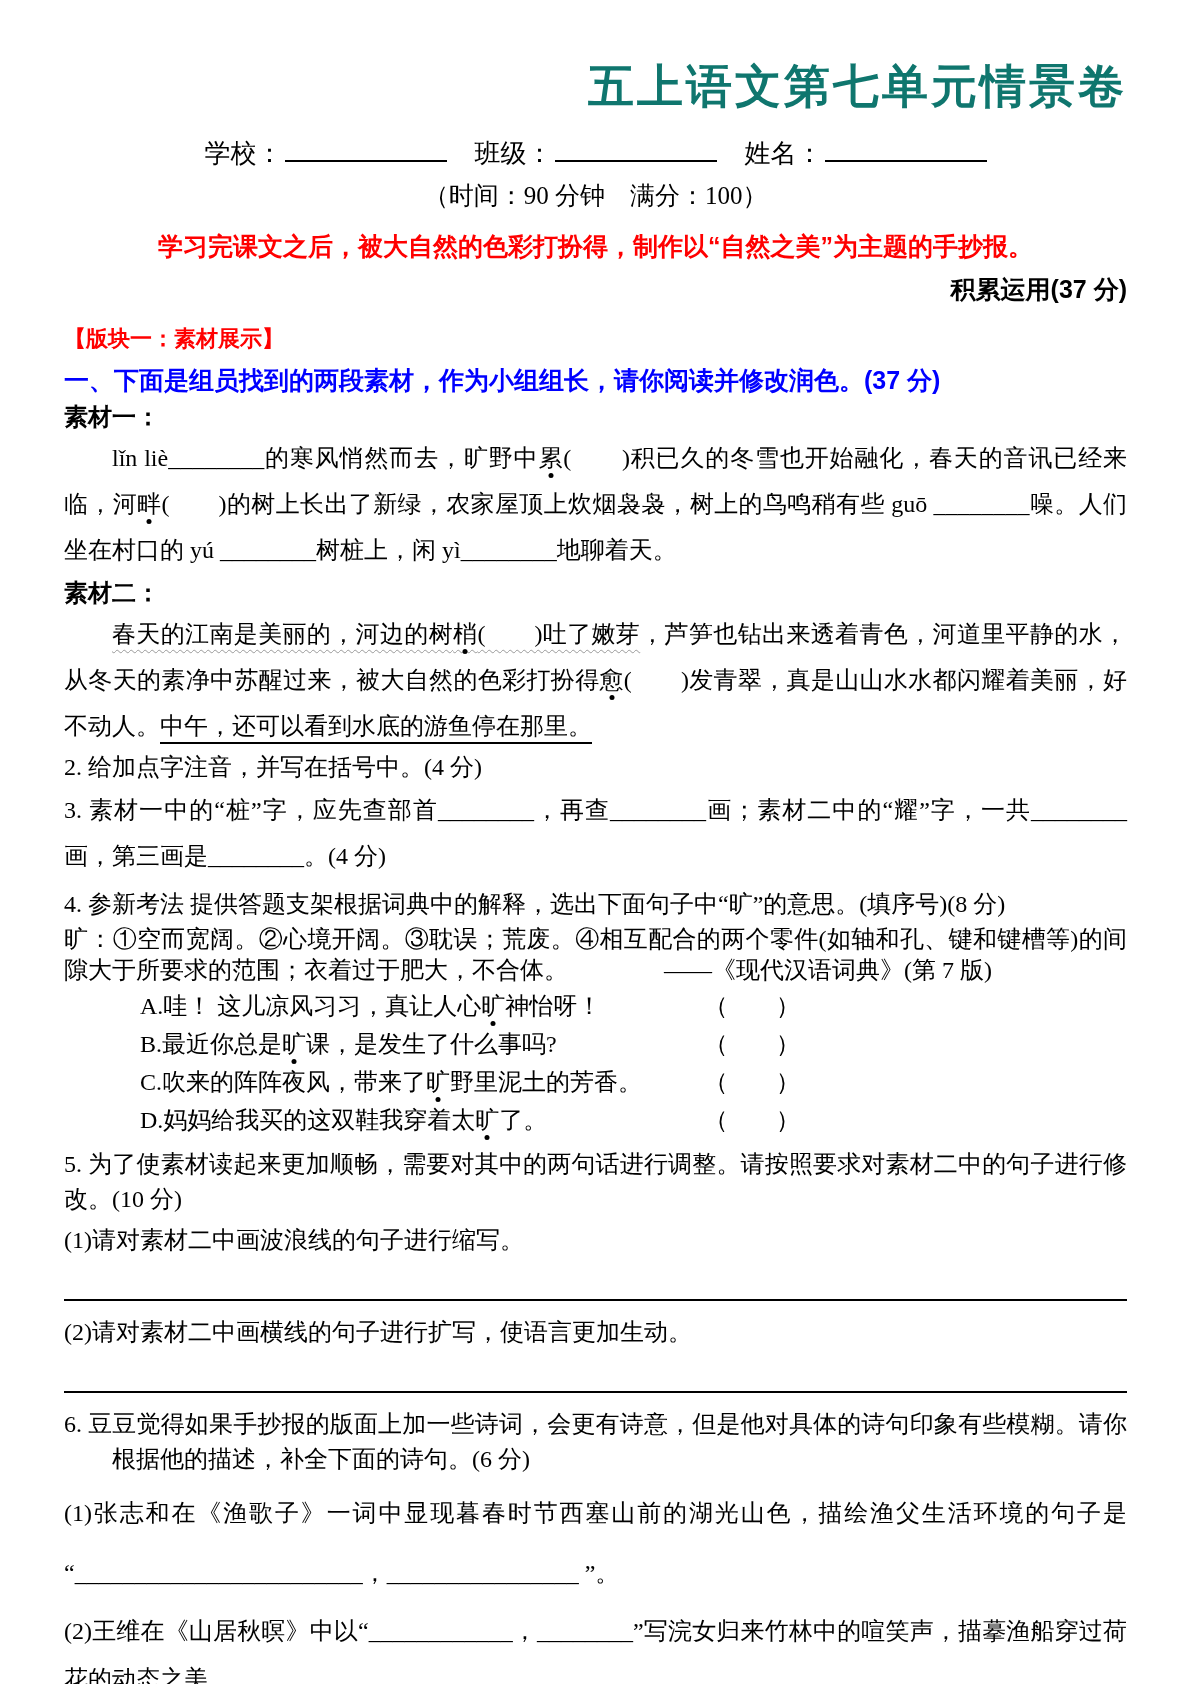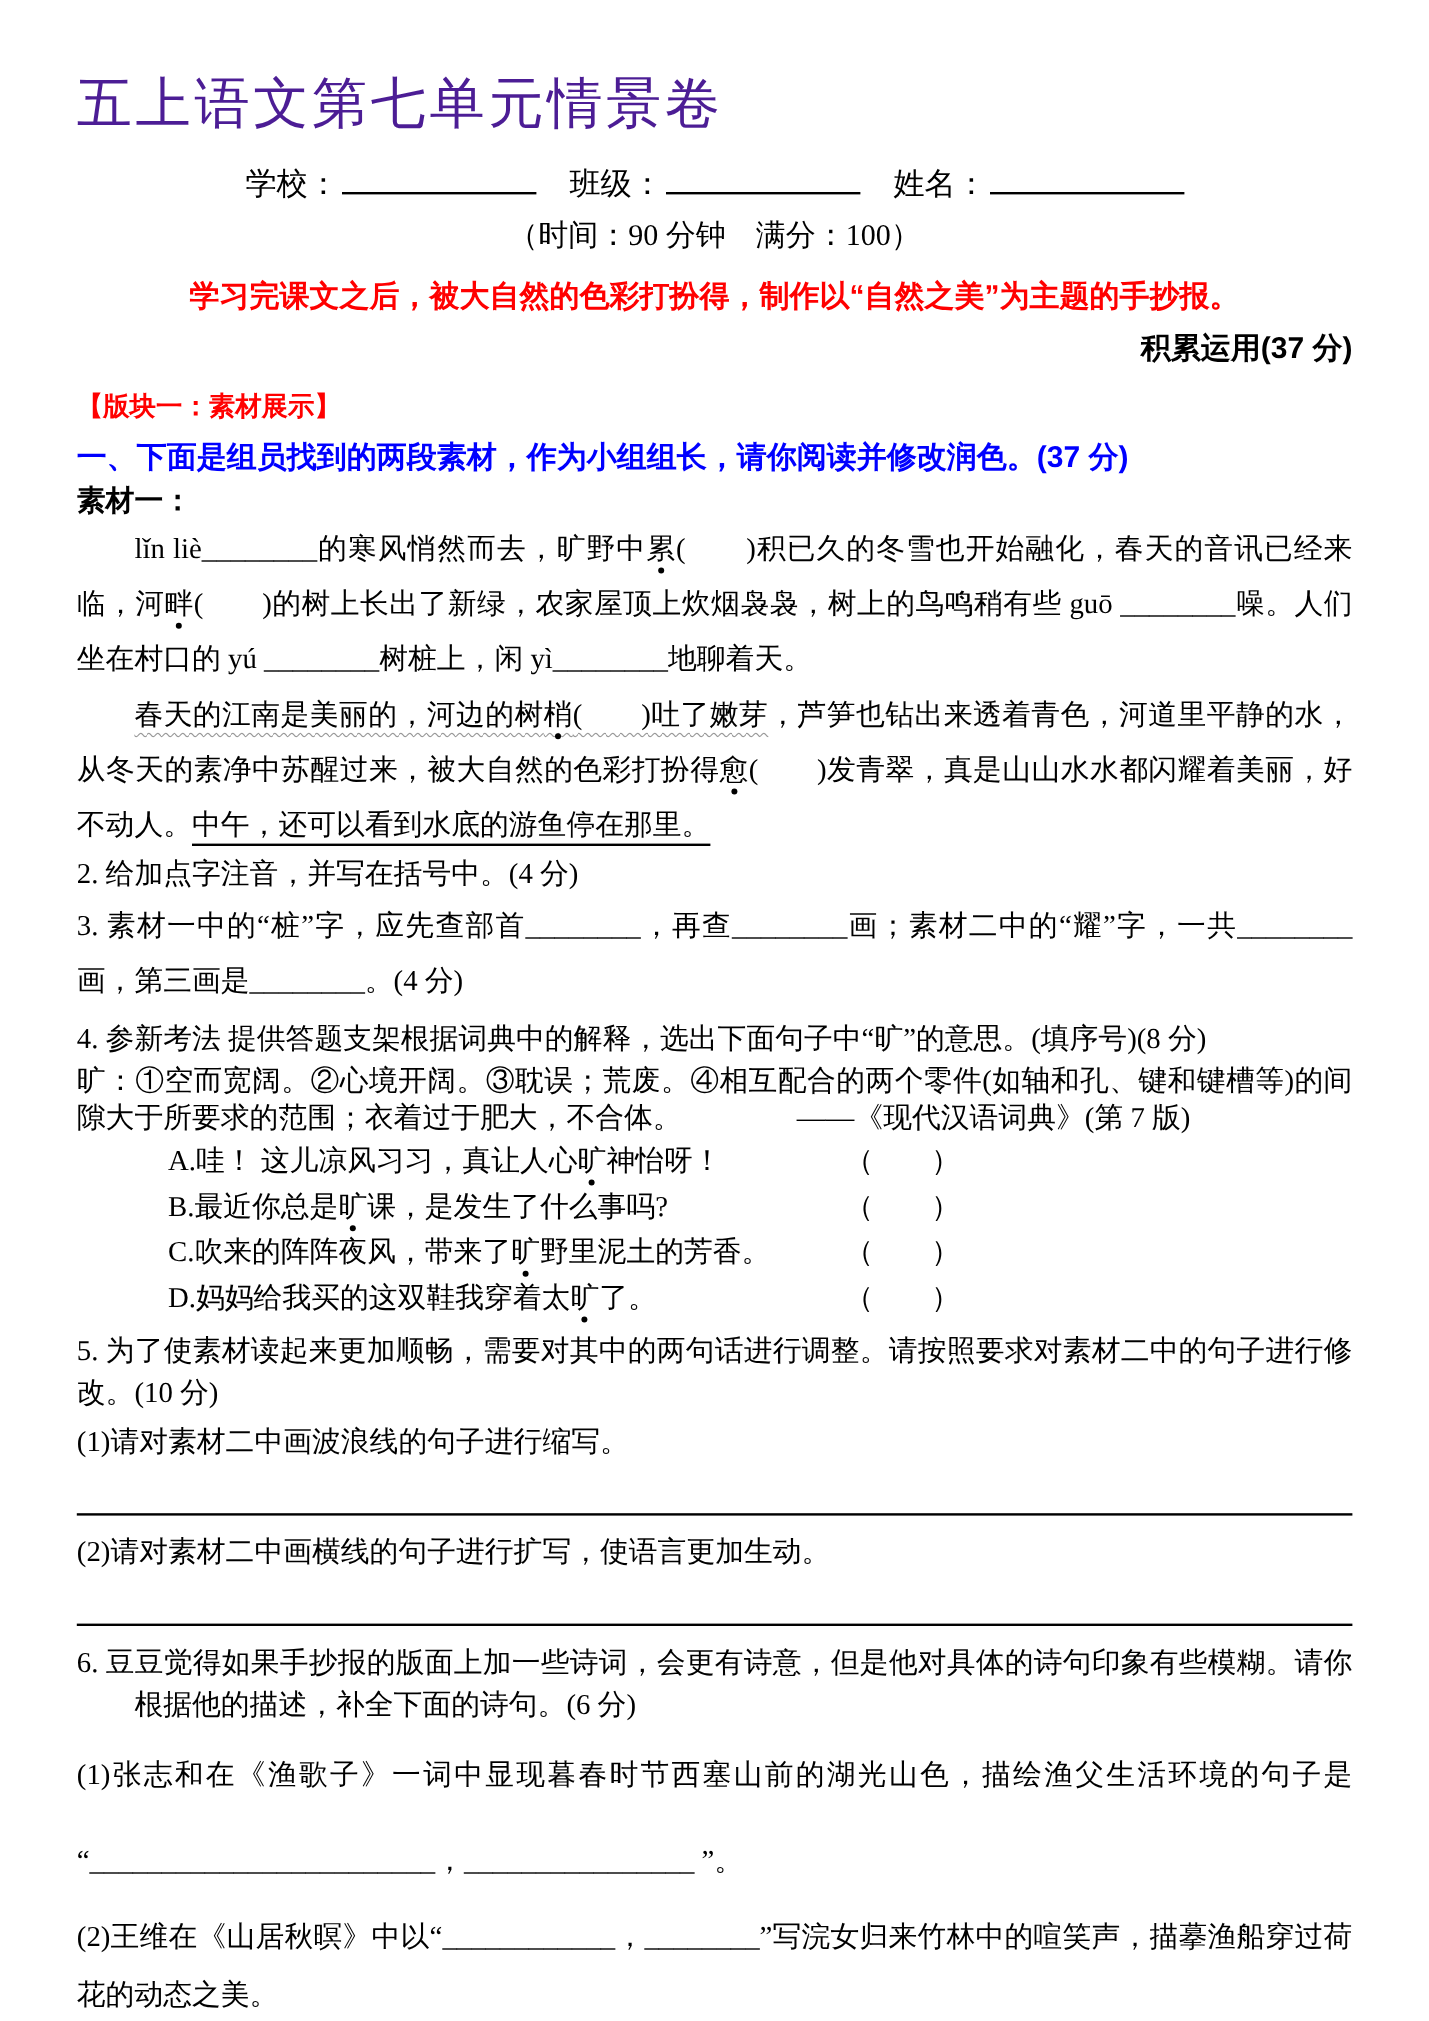--- a/index.html
+++ b/index.html
@@ -4,21 +4,21 @@
 <style>
   html,body{margin:0;padding:0;background:#ffffff;}
   .page{
     width:1191px;min-height:1684px;margin:0 auto;box-sizing:border-box;
     padding:56px 64px 40px;
     font-family:"Liberation Serif","DejaVu Serif",serif;
     font-size:24px;color:#000;
   }
   .title{
     font-family:"Liberation Serif","DejaVu Serif",serif;
-    font-size:46px;font-weight:400;color:#4c1d95;text-align:left;
+    font-size:46px;font-weight:700;color:#0f766e;text-align:right;
     margin:0 0 16px;letter-spacing:3px;
   }
   .fields{display:flex;justify-content:center;gap:28px;font-size:26px;align-items:baseline;}
   .fline{display:inline-block;width:162px;border-bottom:2px solid #000;height:1em;margin-left:2px;}
   .exam-info{text-align:center;font-size:25px;margin-top:8px;}
   .scenario{
     font-family:"Liberation Sans","DejaVu Sans",sans-serif;
     color:#ff0000;font-weight:bold;font-size:25px;text-align:center;margin:18px 0 8px;
   }
   .section-title{
@@ -54,21 +54,21 @@
   .q{line-height:31px;margin:3px 0;}
   .q-wide{line-height:46px;margin:4px 0;text-align:justify;}
   .q-med{line-height:35px;margin:8px 0 2px;text-align:justify;}
   .hang{padding-left:2em;text-indent:-2em;}
   .dict{line-height:31px;margin:2px 0;text-align:justify;}
   .source{display:inline-block;margin-left:96px;}
   .opt{position:relative;padding-left:76px;line-height:37px;margin:1px 0;}
   .opt .bracket{position:absolute;left:640px;top:0;}
   .sub{line-height:34px;margin-top:6px;}
   .ansline{border-bottom:2.5px solid #000;height:42px;margin-bottom:14px;}
-  .poem1{line-height:71px;margin-top:6px;text-align:justify;}
+  .poem1{line-height:60px;margin-top:6px;text-align:justify;}
   .poem2{line-height:48px;margin-top:4px;text-align:justify;}
 </style>
 </head>
 <body>
 
 <div class="page">
 
   <h1 class="title">五上语文第七单元情景卷</h1>
 
   <div class="fields">
@@ -83,20 +83,21 @@
 
   <div class="section-title">积累运用(37 分)</div>
 
   <div class="block-title">【版块一：素材展示】</div>
 
   <div class="q-heading">一、下面是组员找到的两段素材，作为小组组长，请你阅读并修改润色。(37 分)</div>
 
   <div class="mat-label">素材一：</div>
   <p class="mat"><span>lǐn liè</span><span>________</span><span>的寒风悄然而去，旷野中</span><span class="dot">累</span><span>(　　)积已久的冬雪也开始融化，春天的音讯已经来临，河</span><span class="dot">畔</span><span>(　　)的树上长出了新绿，农家屋顶上炊烟袅袅，树上的鸟鸣稍有些 </span><span>guō</span><span> ________</span><span>噪。人们坐在村口的 </span><span>yú</span><span> ________</span><span>树桩上，闲 </span><span>yì</span><span>________</span><span>地聊着天。</span></p>
 
+  <div class="mat-label">素材二：</div>
   <p class="mat"><span class="wavy">春天的江南是美丽的，河边的树</span><span class="wavy dot">梢</span><span class="wavy">(　　)吐了嫩芽</span><span>，芦笋也钻出来透着青色，河道里平静的水，从冬天的素净中苏醒过来，被大自然的色彩打扮得</span><span class="dot">愈</span><span>(　　)发青翠，真是山山水水都闪耀着美丽，好不动人。</span><span class="uline">中午，还可以看到水底的游鱼停在那里。</span></p>
 
   <div class="q">2.  给加点字注音，并写在括号中。(4 分)</div>
   <div class="q-wide">3.  素材一中的“桩”字，应先查部首________，再查________画；素材二中的“耀”字，一共________画，第三画是________。(4 分)</div>
 
   <div class="q-med">4.   参新考法 提供答题支架根据词典中的解释，选出下面句子中“旷”的意思。(填序号)(8 分)</div>
   <div class="dict"><span>旷：①空而宽阔。②心境开阔。③耽误；荒废。④相互配合的两个零件(如轴和孔、键和键槽等)的间隙大于所要求的范围；衣着过于肥大，不合体。</span><span class="source">——《现代汉语词典》(第 7 版)</span></div>
 
   <div class="opt"><span>A.哇！ 这儿凉风习习，真让人心</span><span class="dot">旷</span><span>神怡呀！</span><span class="bracket">（　　）</span></div>
   <div class="opt"><span>B.最近你总是</span><span class="dot">旷</span><span>课，是发生了什么事吗?</span><span class="bracket">（　　）</span></div>

